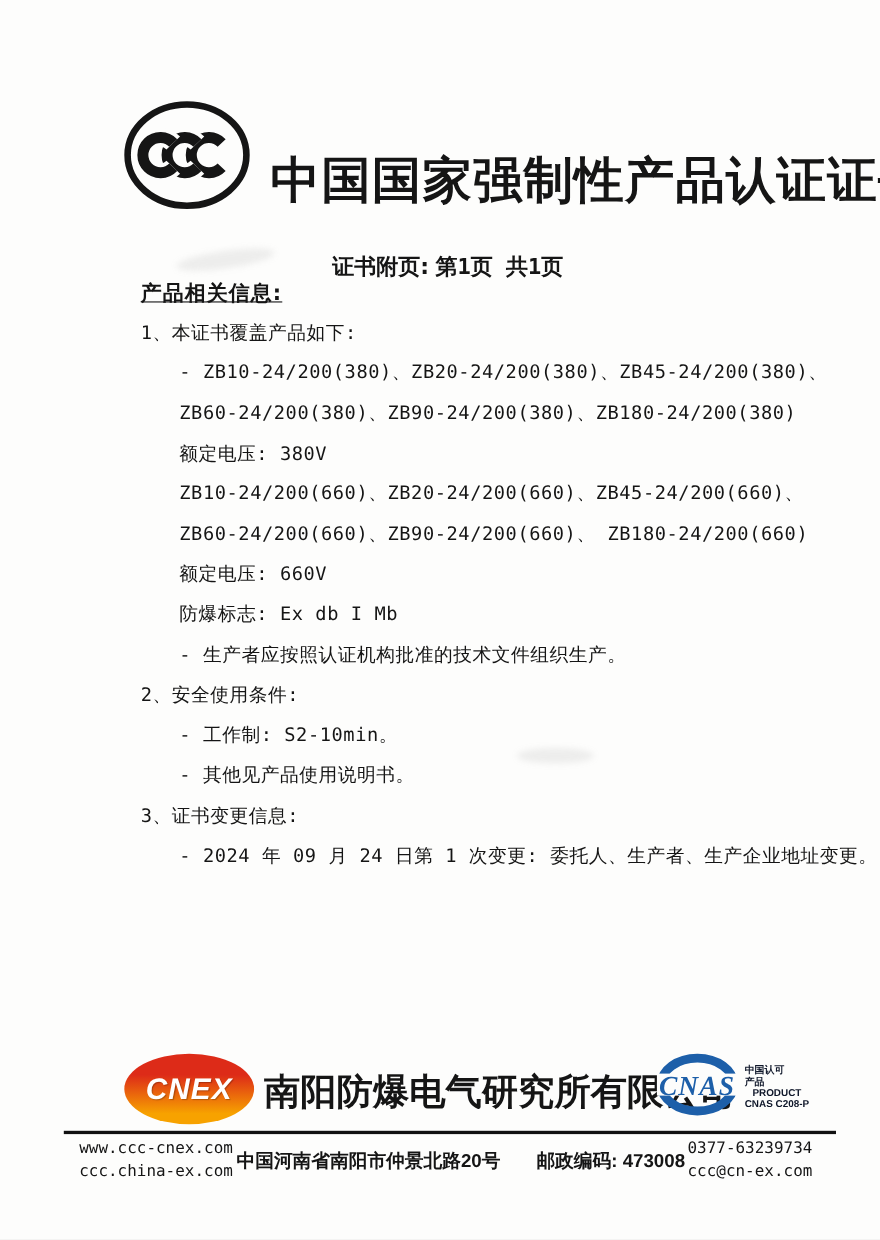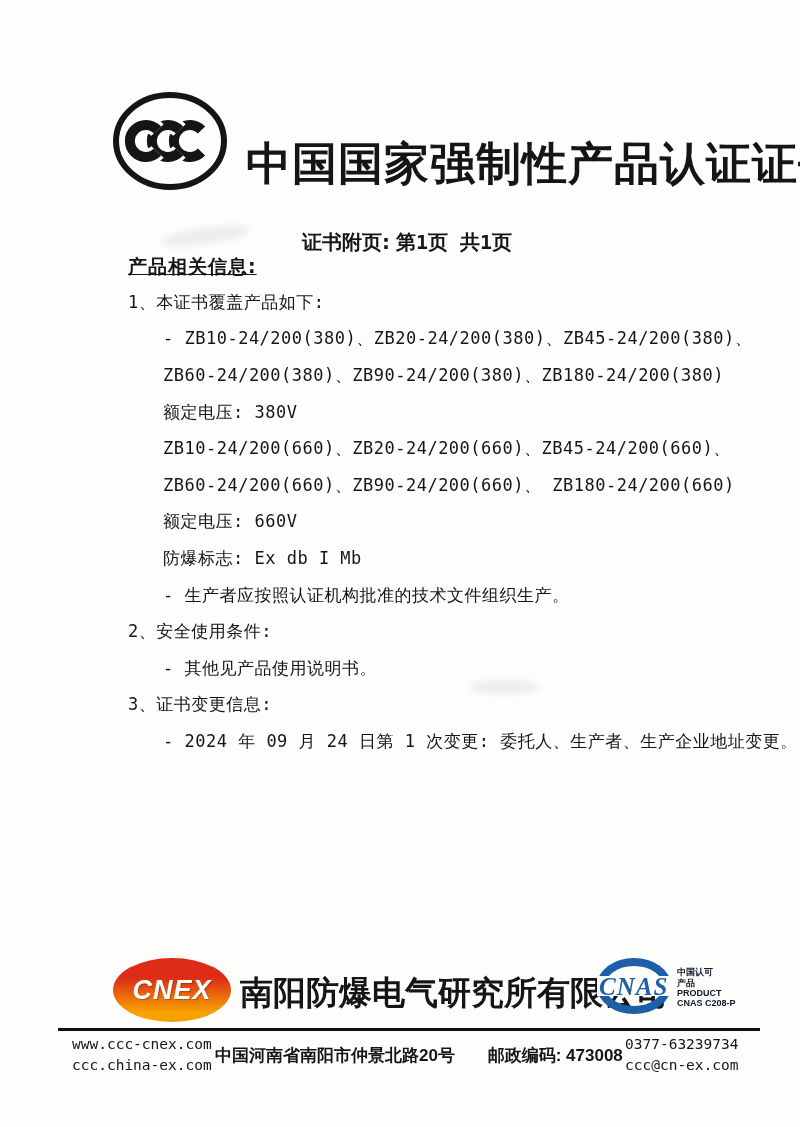--- a/index.html
+++ b/index.html
@@ -64,21 +64,21 @@
   }
   .company-name {
     position:absolute; left:240px; top:971px; width:360px;
     font-size:33px; font-weight:600; white-space:nowrap;
     font-family:"Liberation Sans", sans-serif; letter-spacing:0px;
   }
   .cnas-block { position:absolute; left:597px; top:955px; display:flex; align-items:center; }
   .cnas-text { margin-left:4px; line-height:1.15; white-space:nowrap;
                font-family:"Liberation Sans", sans-serif; }
   .cnas-text .zh { font-size:9px; font-weight:bold; }
-  .cnas-text .en { font-size:9px; font-weight:bold; }
+  .cnas-text .en { font-size:9px; font-weight:bold;text-align:center; }
 
   
   .divider { position:absolute; left:58px; top:1028px; width:702px; height:3px; background:#111; }
   .contact-websites {
     position:absolute; left:72px; top:1034px;
     font-family:"DejaVu Sans Mono", monospace; font-size:14.5px; line-height:1.45;
     white-space:nowrap;
   }
   .contact-address {
     position:absolute; left:215px; top:1044px; font-size:17px; font-weight:600;
@@ -126,20 +126,21 @@
   <div class="body-line indent-1">1、本证书覆盖产品如下:</div>
       <div class="body-line indent-2">- ZB10-24/200(380)、ZB20-24/200(380)、ZB45-24/200(380)、</div>
       <div class="body-line indent-2">ZB60-24/200(380)、ZB90-24/200(380)、ZB180-24/200(380)</div>
       <div class="body-line indent-2">额定电压: 380V</div>
       <div class="body-line indent-2">ZB10-24/200(660)、ZB20-24/200(660)、ZB45-24/200(660)、</div>
       <div class="body-line indent-2">ZB60-24/200(660)、ZB90-24/200(660)、 ZB180-24/200(660)</div>
       <div class="body-line indent-2">额定电压: 660V</div>
       <div class="body-line indent-2">防爆标志: Ex db I Mb</div>
       <div class="body-line indent-2">- 生产者应按照认证机构批准的技术文件组织生产。</div>
       <div class="body-line indent-1">2、安全使用条件:</div>
+      <div class="body-line indent-2">- 工作制: S2-10min。</div>
       <div class="body-line indent-2">- 其他见产品使用说明书。</div>
       <div class="body-line indent-1">3、证书变更信息:</div>
       <div class="body-line indent-2">- 2024 年 09 月 24 日第 1 次变更: 委托人、生产者、生产企业地址变更。</div>
     </div>
 
 
   <div class="cnex-logo" style="background: linear-gradient(rgb(221, 43, 24) 30%, rgb(247, 162, 0) 85%);">CNEX</div>
 
   <div class="company-name">南阳防爆电气研究所有限公司</div>
 

